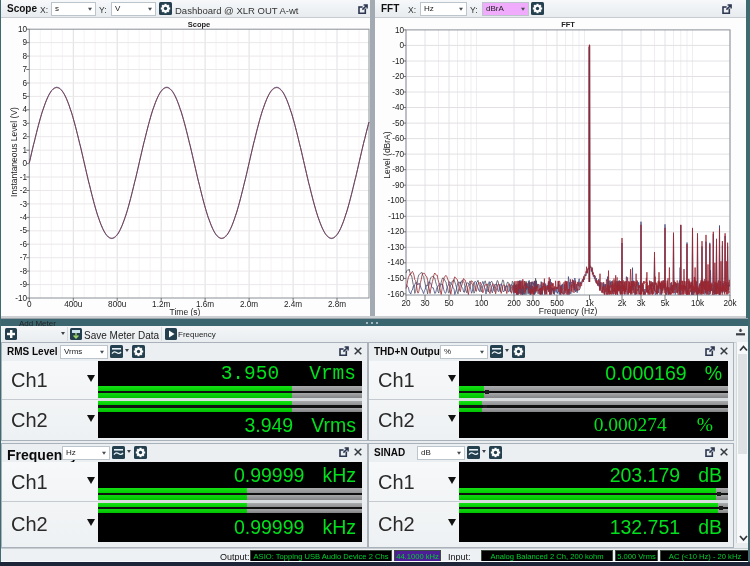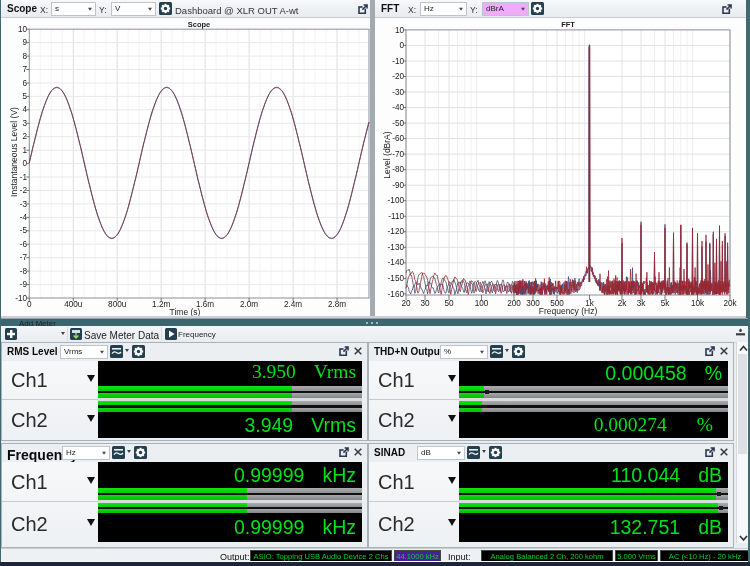--- a/index.html
+++ b/index.html
@@ -368,21 +368,21 @@
   </svg>
 <svg style="position:absolute;left:354px;top:347px" width="8" height="8" viewBox="0 0 8 8">
     <path d="M0.7 0.7 L7.3 7.3 M7.3 0.7 L0.7 7.3" stroke="#333a40" stroke-width="1.5"></path>
   </svg>
 <div style="position:absolute;left:2px;top:361px;width:96px;height:79.0px;background:linear-gradient(#f6f8f9,#eef1f3)"></div>
 <div style="position:absolute;left:2px;top:398.5px;width:96px;height:1px;background:#c4cacf"></div>
 <div style="position:absolute;left:98px;top:361px;width:264px;height:25px;background:#000"></div>
 <div style="position:absolute;left:98px;top:412.0px;width:264px;height:26px;background:#000"></div>
 <div style="position:absolute;left:11px;top:369.0px;font-size:20px;line-height:22px;color:#2a2a2a;font-family:'Liberation Sans',sans-serif">Ch1</div>
 <span style="position:absolute;left:87px;top:375.0px;width:0;height:0;border-left:4.5px solid transparent;border-right:4.5px solid transparent;border-top:7px solid #111"></span>
-<div style="position:absolute;left:98px;top:361px;width:258px;height:25px;display:flex;align-items:flex-start;justify-content:flex-end;gap:18px;color:#00e01c;font-size:19.5px;font-family:Liberation Serif, serif">
+<div style="position:absolute;left:98px;top:361px;width:258px;height:25px;display:flex;align-items:center;justify-content:flex-end;gap:30px;color:#00e01c;font-size:19.5px;font-family:Liberation Mono, monospace">
     <span>3.950</span>
     <span style="min-width:0px">Vrms</span>
   </div>
 <div style="position:absolute;left:11px;top:408.5px;font-size:20px;line-height:22px;color:#2a2a2a;font-family:'Liberation Sans',sans-serif">Ch2</div>
 <span style="position:absolute;left:87px;top:414.5px;width:0;height:0;border-left:4.5px solid transparent;border-right:4.5px solid transparent;border-top:7px solid #111"></span>
 <div style="position:absolute;left:98px;top:412.0px;width:258px;height:26px;display:flex;align-items:center;justify-content:flex-end;gap:18px;color:#00e01c;font-size:19.5px;font-family:'Liberation Sans',sans-serif">
     <span>3.949</span>
     <span style="min-width:0px">Vrms</span>
   </div>
 <div style="position:absolute;left:98px;top:386px;width:264px;height:4.5px;background:linear-gradient(#aaacae,#8f9193)"></div>
@@ -429,21 +429,21 @@
 <svg style="position:absolute;left:720px;top:347px" width="8" height="8" viewBox="0 0 8 8">
     <path d="M0.7 0.7 L7.3 7.3 M7.3 0.7 L0.7 7.3" stroke="#333a40" stroke-width="1.5"></path>
   </svg>
 <div style="position:absolute;left:369px;top:361px;width:90px;height:79.0px;background:linear-gradient(#f6f8f9,#eef1f3)"></div>
 <div style="position:absolute;left:369px;top:398.5px;width:90px;height:1px;background:#c4cacf"></div>
 <div style="position:absolute;left:459px;top:361px;width:269px;height:25px;background:#000"></div>
 <div style="position:absolute;left:459px;top:412.0px;width:269px;height:26px;background:#000"></div>
 <div style="position:absolute;left:378px;top:369.0px;font-size:20px;line-height:22px;color:#2a2a2a;font-family:'Liberation Sans',sans-serif">Ch1</div>
 <span style="position:absolute;left:448px;top:375.0px;width:0;height:0;border-left:4.5px solid transparent;border-right:4.5px solid transparent;border-top:7px solid #111"></span>
 <div style="position:absolute;left:459px;top:361px;width:263px;height:25px;display:flex;align-items:center;justify-content:flex-end;gap:18px;color:#00e01c;font-size:19.5px;font-family:'Liberation Sans',sans-serif">
-    <span>0.000458</span>
+    <span>0.000169</span>
     <span style="min-width:0px">%</span>
   </div>
 <div style="position:absolute;left:378px;top:408.5px;font-size:20px;line-height:22px;color:#2a2a2a;font-family:'Liberation Sans',sans-serif">Ch2</div>
 <span style="position:absolute;left:448px;top:414.5px;width:0;height:0;border-left:4.5px solid transparent;border-right:4.5px solid transparent;border-top:7px solid #111"></span>
 <div style="position:absolute;left:450px;top:412.0px;width:263px;height:26px;display:flex;align-items:center;justify-content:flex-end;gap:30px;color:#00e01c;font-size:19.5px;font-family:Liberation Serif, serif">
     <span>0.000274</span>
     <span style="min-width:0px">%</span>
   </div>
 <div style="position:absolute;left:459px;top:386px;width:269px;height:4.5px;background:linear-gradient(#aaacae,#8f9193)"></div>
 <div style="position:absolute;left:459px;top:390.5px;width:269px;height:2.5px;background:#101010"></div>
@@ -551,21 +551,21 @@
 <svg style="position:absolute;left:720px;top:448px" width="8" height="8" viewBox="0 0 8 8">
     <path d="M0.7 0.7 L7.3 7.3 M7.3 0.7 L0.7 7.3" stroke="#333a40" stroke-width="1.5"></path>
   </svg>
 <div style="position:absolute;left:369px;top:462px;width:90px;height:85.0px;background:linear-gradient(#f6f8f9,#eef1f3)"></div>
 <div style="position:absolute;left:369px;top:500.5px;width:90px;height:1px;background:#c4cacf"></div>
 <div style="position:absolute;left:459px;top:462px;width:269px;height:26px;background:#000"></div>
 <div style="position:absolute;left:459px;top:513.0px;width:269px;height:29px;background:#000"></div>
 <div style="position:absolute;left:378px;top:470.625px;font-size:20px;line-height:22px;color:#2a2a2a;font-family:'Liberation Sans',sans-serif">Ch1</div>
 <span style="position:absolute;left:448px;top:476.625px;width:0;height:0;border-left:4.5px solid transparent;border-right:4.5px solid transparent;border-top:7px solid #111"></span>
 <div style="position:absolute;left:459px;top:462px;width:263px;height:26px;display:flex;align-items:center;justify-content:flex-end;gap:18px;color:#00e01c;font-size:19.5px;font-family:'Liberation Sans',sans-serif">
-    <span>110.044</span>
+    <span>203.179</span>
     <span style="min-width:0px">dB</span>
   </div>
 <div style="position:absolute;left:378px;top:513.125px;font-size:20px;line-height:22px;color:#2a2a2a;font-family:'Liberation Sans',sans-serif">Ch2</div>
 <span style="position:absolute;left:448px;top:519.125px;width:0;height:0;border-left:4.5px solid transparent;border-right:4.5px solid transparent;border-top:7px solid #111"></span>
 <div style="position:absolute;left:459px;top:513.0px;width:263px;height:29px;display:flex;align-items:center;justify-content:flex-end;gap:18px;color:#00e01c;font-size:19.5px;font-family:'Liberation Sans',sans-serif">
     <span>132.751</span>
     <span style="min-width:0px">dB</span>
   </div>
 <div style="position:absolute;left:459px;top:488px;width:269px;height:4.5px;background:linear-gradient(#aaacae,#8f9193)"></div>
 <div style="position:absolute;left:459px;top:492.5px;width:269px;height:2.5px;background:#101010"></div>

